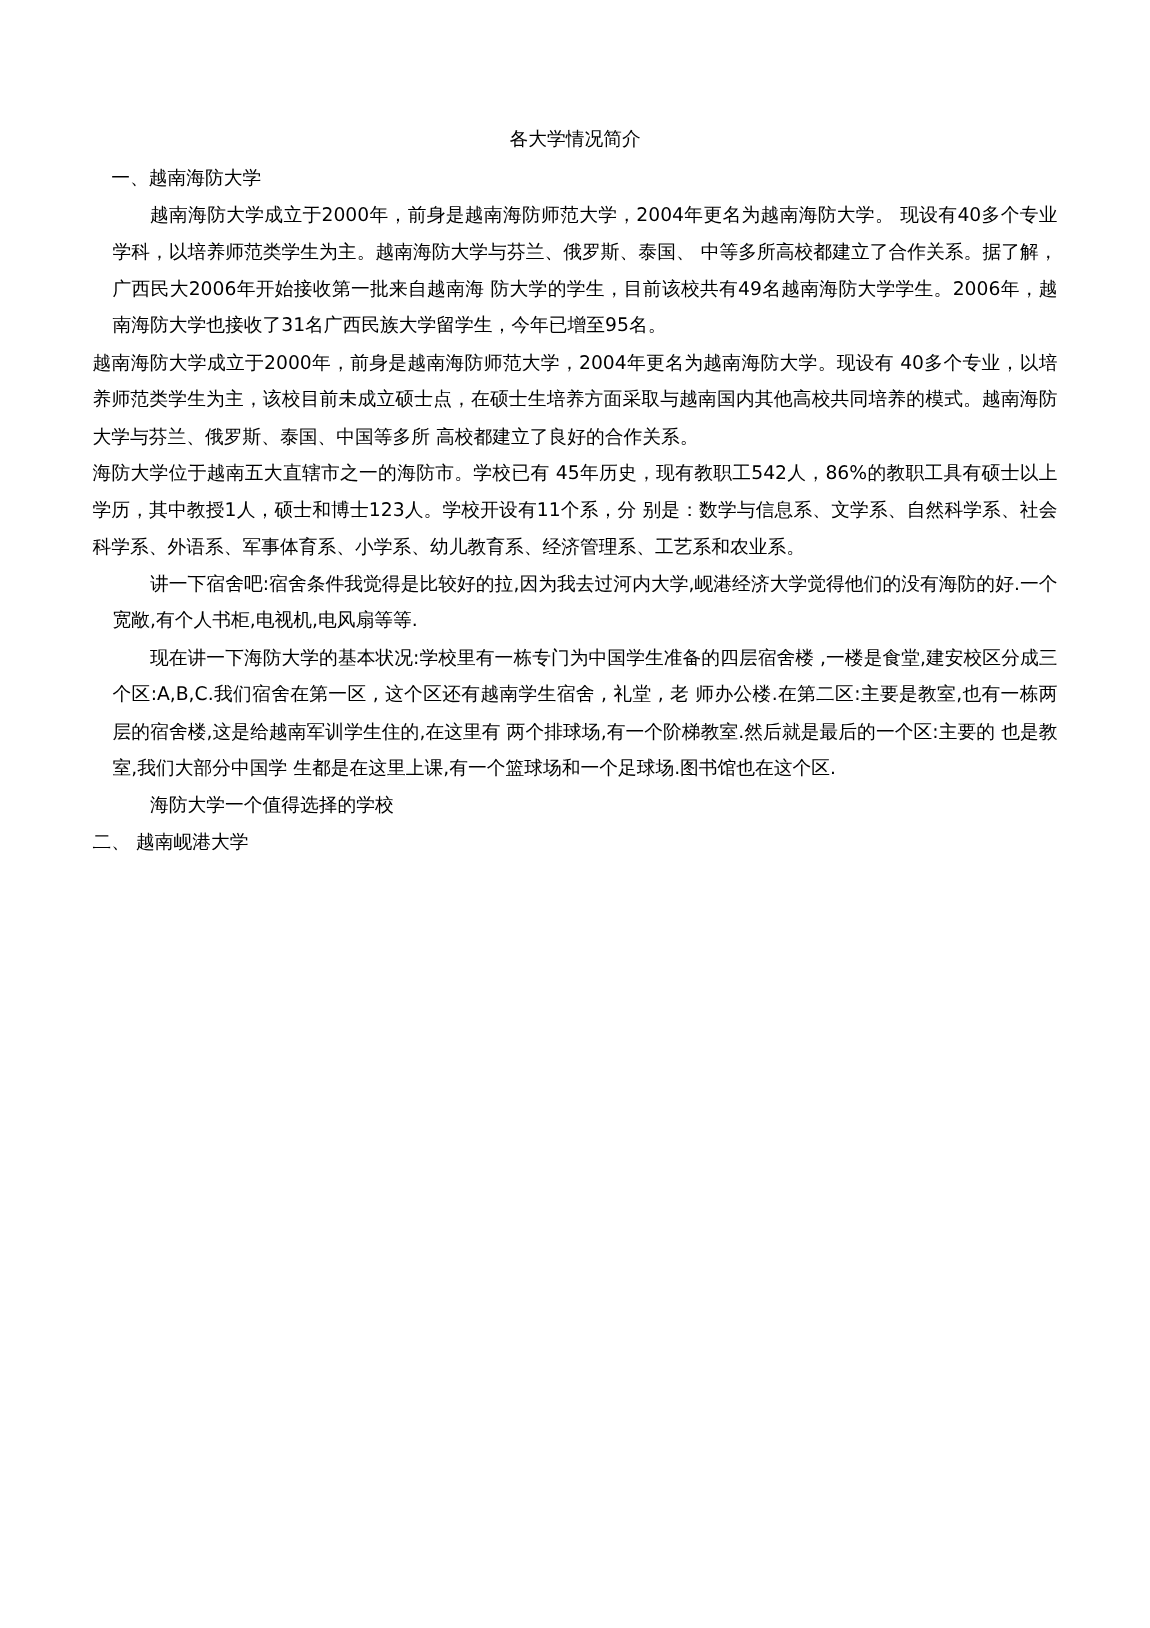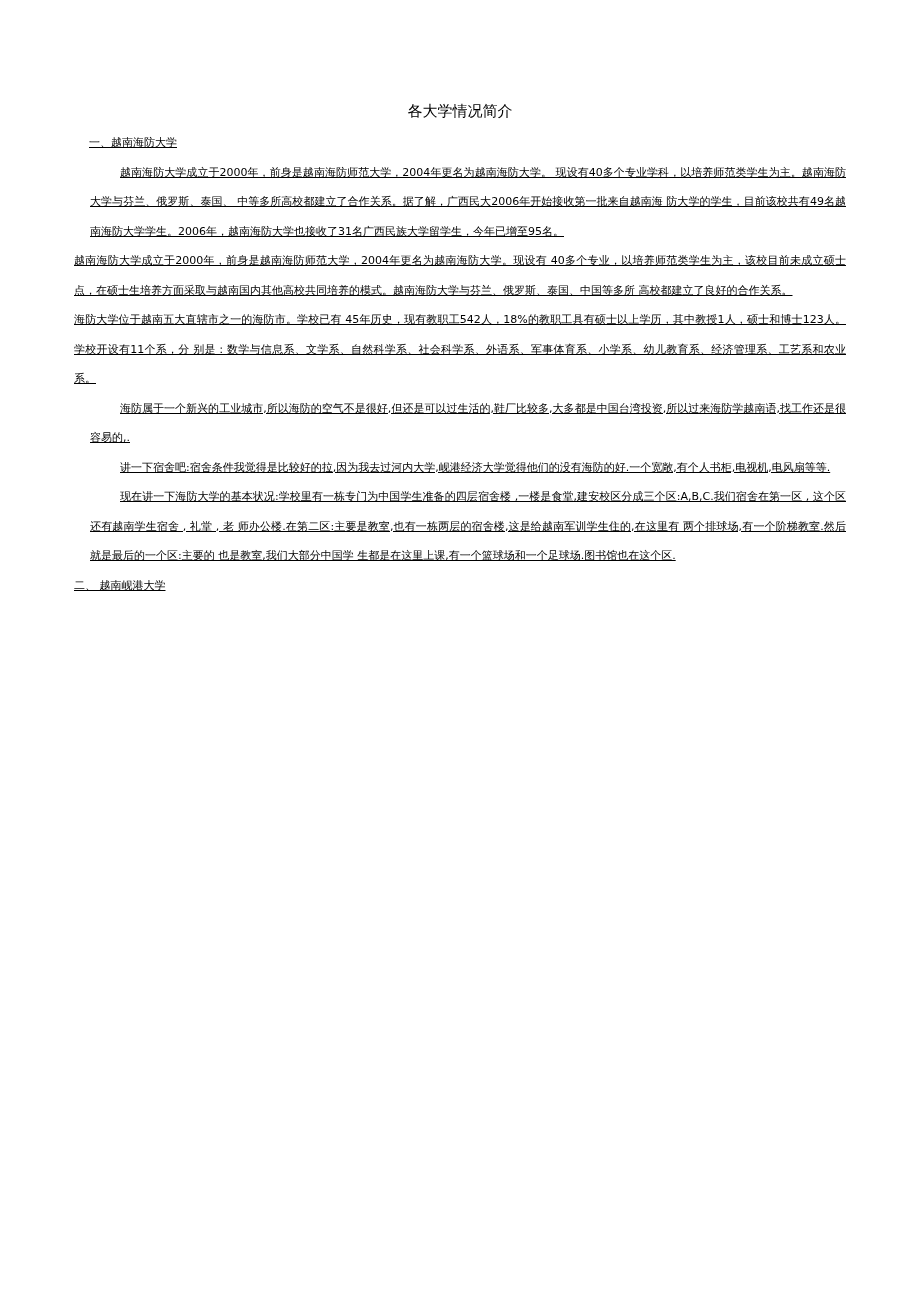--- a/index.html
+++ b/index.html
@@ -23,26 +23,25 @@
   }
   .doc-title {
     text-align: center;
     font-size: 15px;
     line-height: 30px;
     margin: 0 0 2px 0;
     font-weight: normal;
   }
   p {
     margin: 0;
-    font-size: 11px;
+    font-size: 15px;
     line-height: 29.5px;
     text-align: justify;
     text-justify: inter-ideograph;
     letter-spacing: 0px;
-    text-decoration: underline;
   }
   .indent1 {
     text-indent: 30px;
     margin-left: 16px;
   }
   .noindent {
     text-indent: 0;
   }
   .section-head {
     text-indent: 15px;
@@ -50,18 +49,18 @@
 </style>
 </head>
 <body>
 
 <div class="page">
   <div class="doc-title">各大学情况简介</div>
 
   <p class="section-head">一、越南海防大学</p>
   <p class="indent1">越南海防大学成立于2000年，前身是越南海防师范大学，2004年更名为越南海防大学。 现设有40多个专业学科，以培养师范类学生为主。越南海防大学与芬兰、俄罗斯、泰国、 中等多所高校都建立了合作关系。据了解，广西民大2006年开始接收第一批来自越南海 防大学的学生，目前该校共有49名越南海防大学学生。2006年，越南海防大学也接收了31名广西民族大学留学生，今年已增至95名。</p>
   <p class="noindent">越南海防大学成立于2000年，前身是越南海防师范大学，2004年更名为越南海防大学。现设有 40多个专业，以培养师范类学生为主，该校目前未成立硕士点，在硕士生培养方面采取与越南国内其他高校共同培养的模式。越南海防大学与芬兰、俄罗斯、泰国、中国等多所 高校都建立了良好的合作关系。</p>
-  <p class="noindent">海防大学位于越南五大直辖市之一的海防市。学校已有 45年历史，现有教职工542人，18%的教职工具有硕士以上学历，其中教授1人，硕士和博士123人。学校开设有11个系，分 别是：数学与信息系、文学系、自然科学系、社会科学系、外语系、军事体育系、小学系、幼儿教育系、经济管理系、工艺系和农业系。</p>
-  <p class="indent1">海防属于一个新兴的工业城市,所以海防的空气不是很好,但还是可以过生活的,鞋厂比较多,大多都是中国台湾投资,所以过来海防学越南语,找工作还是很容易的,.</p>
+  <p class="noindent">海防大学位于越南五大直辖市之一的海防市。学校已有 45年历史，现有教职工542人，86%的教职工具有硕士以上学历，其中教授1人，硕士和博士123人。学校开设有11个系，分 别是：数学与信息系、文学系、自然科学系、社会科学系、外语系、军事体育系、小学系、幼儿教育系、经济管理系、工艺系和农业系。</p>
   <p class="indent1">讲一下宿舍吧:宿舍条件我觉得是比较好的拉,因为我去过河内大学,岘港经济大学觉得他们的没有海防的好.一个宽敞,有个人书柜,电视机,电风扇等等.</p>
   <p class="indent1">现在讲一下海防大学的基本状况:学校里有一栋专门为中国学生准备的四层宿舍楼 ,一楼是食堂,建安校区分成三个区:A,B,C.我们宿舍在第一区 , 这个区还有越南学生宿舍 , 礼堂 , 老 师办公楼.在第二区:主要是教室,也有一栋两层的宿舍楼,这是给越南军训学生住的,在这里有 两个排球场,有一个阶梯教室.然后就是最后的一个区:主要的 也是教室,我们大部分中国学 生都是在这里上课,有一个篮球场和一个足球场.图书馆也在这个区.</p>
+  <p class="indent1">海防大学一个值得选择的学校</p>
   <p class="noindent">二、 越南岘港大学</p>
 </div>
 
 </body></html>

